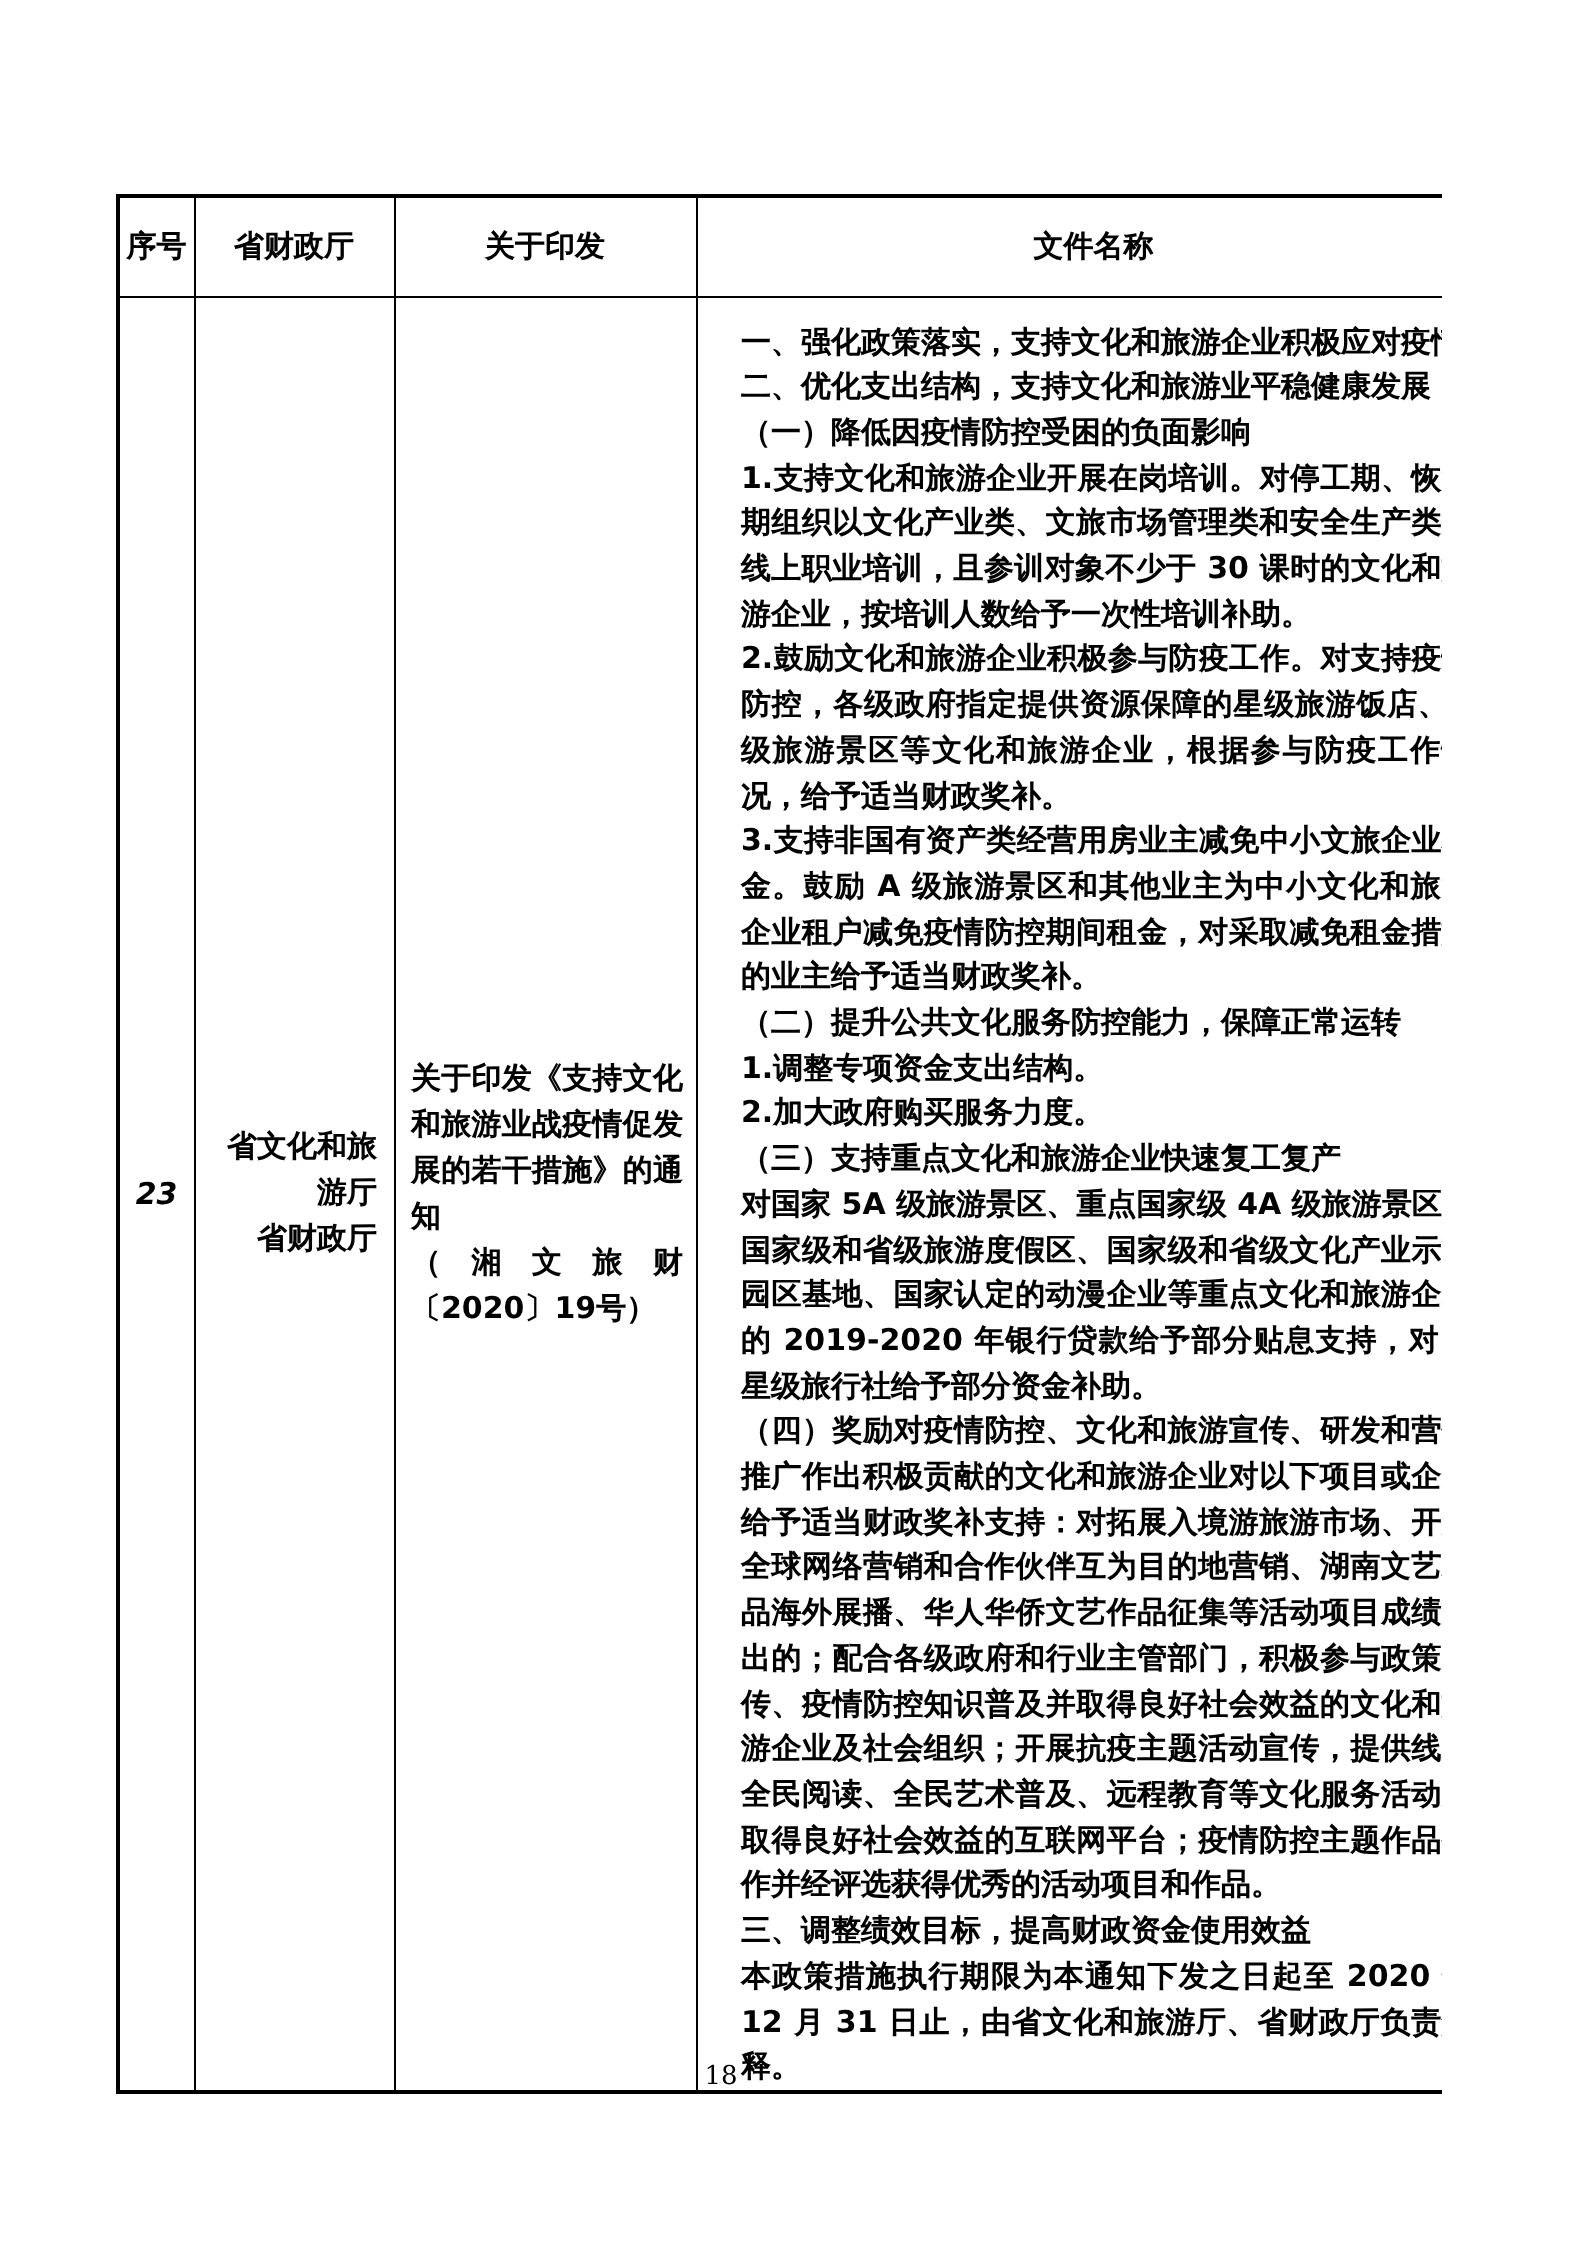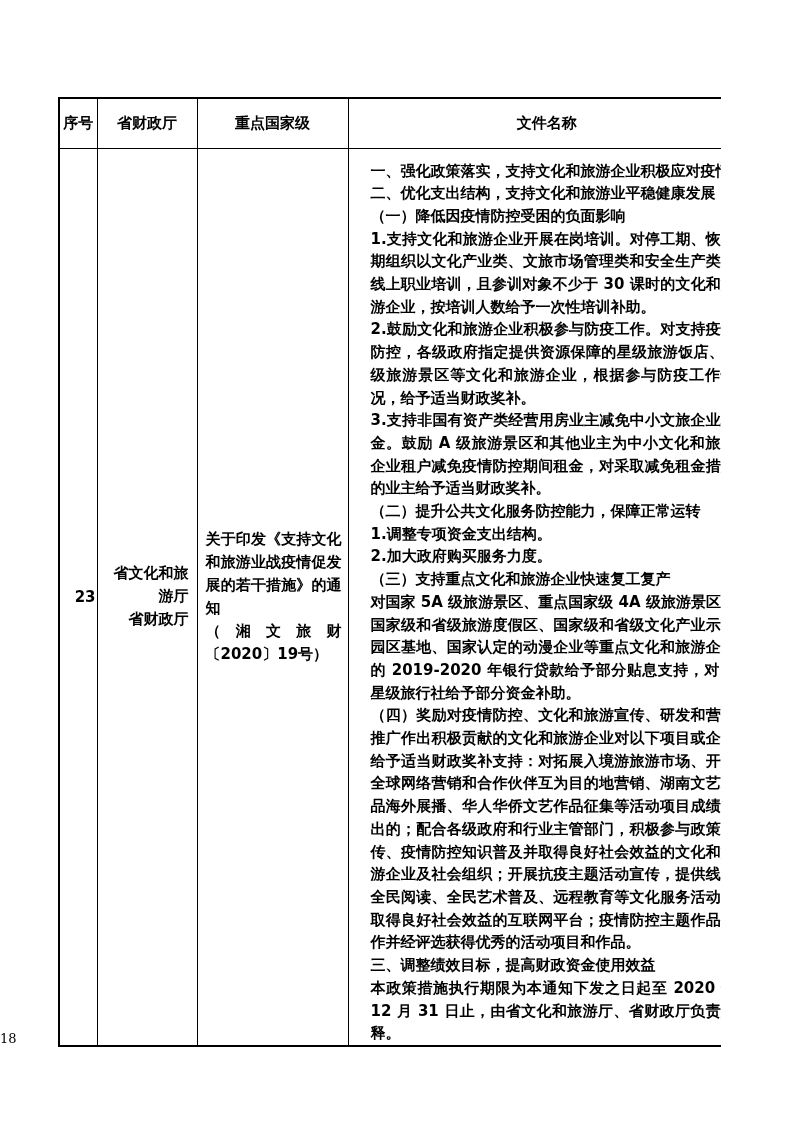--- a/index.html
+++ b/index.html
@@ -41,22 +41,23 @@
   }
   .col-index   { width: 38px;  }
   .col-agency  { width: 100px; }
   .col-docname { width: 151px; }
   .col-content { width: 398px; }
   .doc-table tbody td {
     height: 818px;
     font-size: 15px;
   }
   .cell-index {
-    text-align: right;
+    text-align: center;
     vertical-align: middle;
+    font-style: italic;
   }
   .cell-agency {
     vertical-align: middle;
     text-align: right;
     padding: 0 8px 0 11px;
     line-height: 23px;
     white-space: pre-line;
   }
   .cell-docname {
     vertical-align: middle;
@@ -70,21 +71,21 @@
     text-align: justify;
     padding: 11px 9px 0 22px;
     line-height: 22.7px;
     white-space: pre-line;
   }
   .page-number {
     position: absolute;
     left: 0;
     right: 0;
     top: 1031px;
-    text-align: left;
+    text-align: center;
     font-family: "DejaVu Serif", serif;
     font-size: 13px;
     color: #000;
   }
 </style>
 </head>
 <body>
 
 <div class="page">
 
@@ -92,21 +93,21 @@
     <colgroup>
       <col class="col-index">
       <col class="col-agency">
       <col class="col-docname">
       <col class="col-content">
     </colgroup>
     <thead>
       <tr>
         <th>序号</th>
         <th>省财政厅</th>
-        <th>重点国家级</th>
+        <th>关于印发</th>
         <th>文件名称</th>
       </tr>
     </thead>
     <tbody>
       <tr>
         <td class="cell-index">23</td>
         <td class="cell-agency">省文化和旅游厅
 省财政厅</td>
         <td class="cell-docname">关于印发《支持文化和旅游业战疫情促发展的若干措施》的通知
 （湘文旅财〔2020〕19号）</td>

